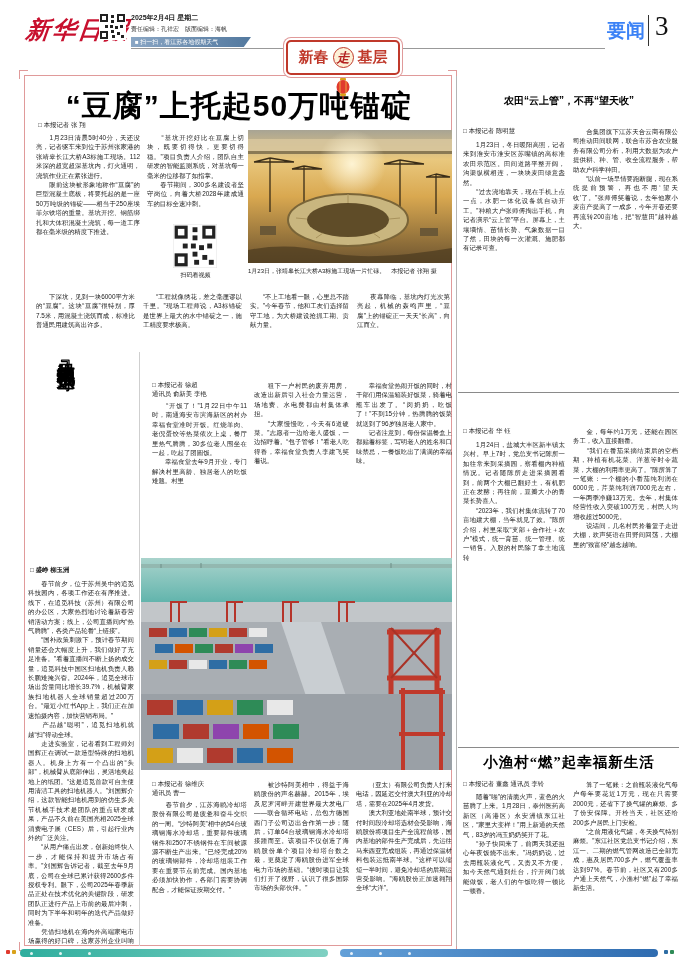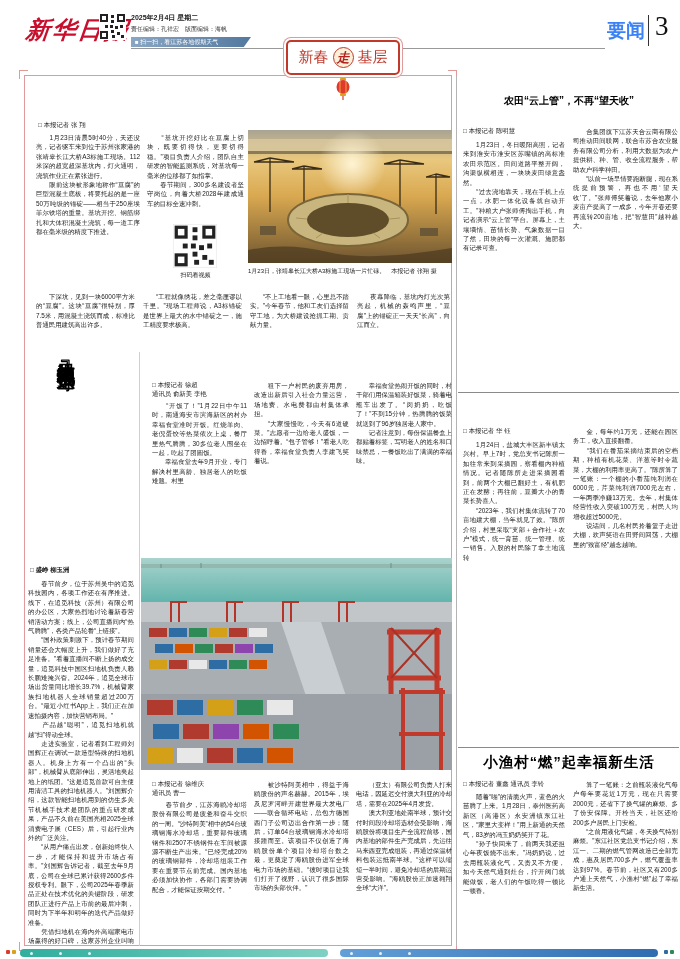--- a/index.html
+++ b/index.html
@@ -19,21 +19,21 @@
           clip-path:polygon(0 0,100% 0,94% 100%,0 100%); }
   .header-rule { left:131px; top:48px; width:474px; height:1px; background:#999; }
   .section-name { left:607px; top:18px; font-size:19px; font-weight:900; font-family:"Liberation Serif", serif; color:#3b82f6; }
   .section-bar { left:648px; top:15px; width:1px; height:31px; background:#333; }
   .page-num { left:655px; top:11px; font-size:27px; color:#111; font-family:"Liberation Serif", serif; }
 
   
   .badge { left:286px; top:40px; width:114px; height:35px; background:#fff; border:2px solid #c0392b;
            border-radius:5px; box-shadow:0 0 0 2px #fff, 0 0 0 3px #e09a9a; display:flex; align-items:center;
            justify-content:center; gap:4px; z-index:5; }
-  .badge-txt { color:#c0392b; font-weight:400; font-size:15px; }
+  .badge-txt { color:#c0392b; font-weight:700; font-size:15px; }
   .emblem { width:21px; height:21px; border:1.5px solid #c0392b; border-radius:50%; background:#fdf0d8;
             color:#b32020; font-weight:900; font-size:13px; line-height:19px; text-align:center;
             font-family:"DejaVu Serif", serif; font-style:italic; }
   .lantern { left:336px; top:76px; z-index:4; }
 
   
   .frame { left:24px; top:75px; width:428px; height:871px; border:1.5px solid #e09a9a; }
   .corner { position:absolute; width:9px; height:9px; border:1.5px solid #e09a9a; }
   .c-tl { left:-6px; top:-6px; border-right:none; border-bottom:none; }
   .c-tr { right:-6px; top:-6px; border-left:none; border-bottom:none; }
@@ -121,20 +121,21 @@
     </svg>
   </div>
 
   <div class="abs frame">
     <div class="corner c-tl"></div>
     <div class="corner c-tr"></div>
     <div class="corner c-bl"></div>
     <div class="corner c-br"></div>
   </div>
 
+  <div class="abs headline">“豆腐”上托起50万吨锚碇</div>
   <div class="abs byline" style="left:38px; top:121px;">□ 本报记者 张 翔</div>
 
   <div class="abs coltext" style="left:36px; top:133px; width:104px; height:152px;">　　1月23日清晨5时40分，天还没亮，记者驱车来到位于苏州张家港的张靖皋长江大桥A3标施工现场。112米深的超宽超深基坑内，灯火通明，浇筑作业正在紧张进行。
 　　眼前这块被形象地称作“豆腐”的巨型混凝土底板，将要托起的是一座50万吨级的锚碇——相当于250座埃菲尔铁塔的重量。基坑开挖、钢筋绑扎和大体积混凝土浇筑，每一道工序都在毫米级的精度下推进。</div>
   <div class="abs coltext" style="left:147px; top:133px; width:97px; height:88px;">　　“基坑开挖好比在豆腐上切块，既要切得快，更要切得稳。”项目负责人介绍，团队自主研发的智能监测系统，对基坑每一毫米的位移都了如指掌。
 　　春节期间，300多名建设者坚守岗位，向着大桥2028年建成通车的目标全速冲刺。</div>
 
   <div class="abs" style="left:173px; top:224px; width:44px; height:44px;">
     <svg width="44" height="44" viewBox="0 0 27 27">
       <rect width="27" height="27" fill="#fff" stroke="#ddd" stroke-width="0.5"></rect>
@@ -318,21 +319,21 @@
 
   <div class="abs byline" style="left:463px; top:427px;">□ 本报记者 华 钰</div>
   <div class="abs coltext" style="left:463px; top:440px; width:102px; height:302px;">　　1月24日，盐城大丰区新丰镇太兴村。早上7时，党总支书记陈所一如往常来到采摘园，察看棚内种植情况。记者随陈所走进采摘园看到，前两个大棚已翻好土，有机肥正在发酵；再往前，豆瓣大小的青菜长势喜人。
 　　“2023年，我们村集体流转了70亩地建大棚，当年就见了效。”陈所介绍，村里采取“支部＋合作社＋农户”模式，统一育苗、统一管理、统一销售。入股的村民除了拿土地流转</div>
   <div class="abs coltext" style="left:573px; top:427px; width:105px; height:315px;">　　金，每年约1万元，还能在园区务工，收入直接翻番。
 　　“我们在番茄采摘结束后的空档期，种植有机花菜、洋葱等时令蔬菜，大棚的利用率更高了。”陈所算了一笔账：一个棚的小番茄纯利润在6000元，芹菜纯利润7000元左右，一年两季净赚13万元。去年，村集体经营性收入突破100万元，村民人均增收超过5000元。
 　　说话间，几名村民拎着篮子走进大棚，欢声笑语在田野间回荡，大棚里的“致富经”越念越响。</div>
 
   <div class="abs hlinedark" style="left:458px; top:747px; width:221px;"></div>
 
-  <div class="abs h2" style="left:459px; top:753px; width:220px; font-size:14.5px; letter-spacing:1px;">小渔村“燃”起幸福新生活</div>
+  <div class="abs h2" style="left:459px; top:753px; width:220px; font-size:14.5px; letter-spacing:1px;font-family:Liberation Serif, serif;">小渔村“燃”起幸福新生活</div>
   <div class="abs byline" style="left:463px; top:780px;">□ 本报记者 董鑫 通讯员 李铃</div>
   <div class="abs coltext" style="left:463px; top:792px; width:102px; height:154px;">　　随着“啪”的清脆火声，蓝色的火苗腾了上来。1月28日，泰州医药高新区（高港区）永安洲镇东江社区，“家里大变样！”用上新通的天然气，83岁的冯玉奶奶笑开了花。
 　　“孙子快回来了，前两天我还担心年夜饭烧不出来。”冯奶奶说，过去用瓶装液化气，又贵又不方便，如今天然气通到灶台，拧开阀门就能做饭，老人们的午饭吃得一顿比一顿香。</div>
   <div class="abs coltext" style="left:573px; top:780px; width:105px; height:166px;">　　算了一笔账：之前瓶装液化气每户每年要花近1万元，现在只需要2000元，还省下了换气罐的麻烦、多了份安保障。开栓当天，社区还给200多户居民上门安检。
 　　“之前用液化气罐，冬天换气特别麻烦。”东江社区党总支书记介绍，东江一、二期的燃气管网改造已全部完成，惠及居民700多户，燃气覆盖率达到97%。春节前，社区又有200多户通上天然气，小渔村“燃”起了幸福新生活。</div>
 
   <div class="abs mini-sq" style="left:6px; top:950px; background:#e03a2e;"></div>
   <div class="abs mini-sq" style="left:12px; top:950px; background:#d9a21a;"></div>
   <div class="abs pill pill-l">
     <span class="dot"></span>

